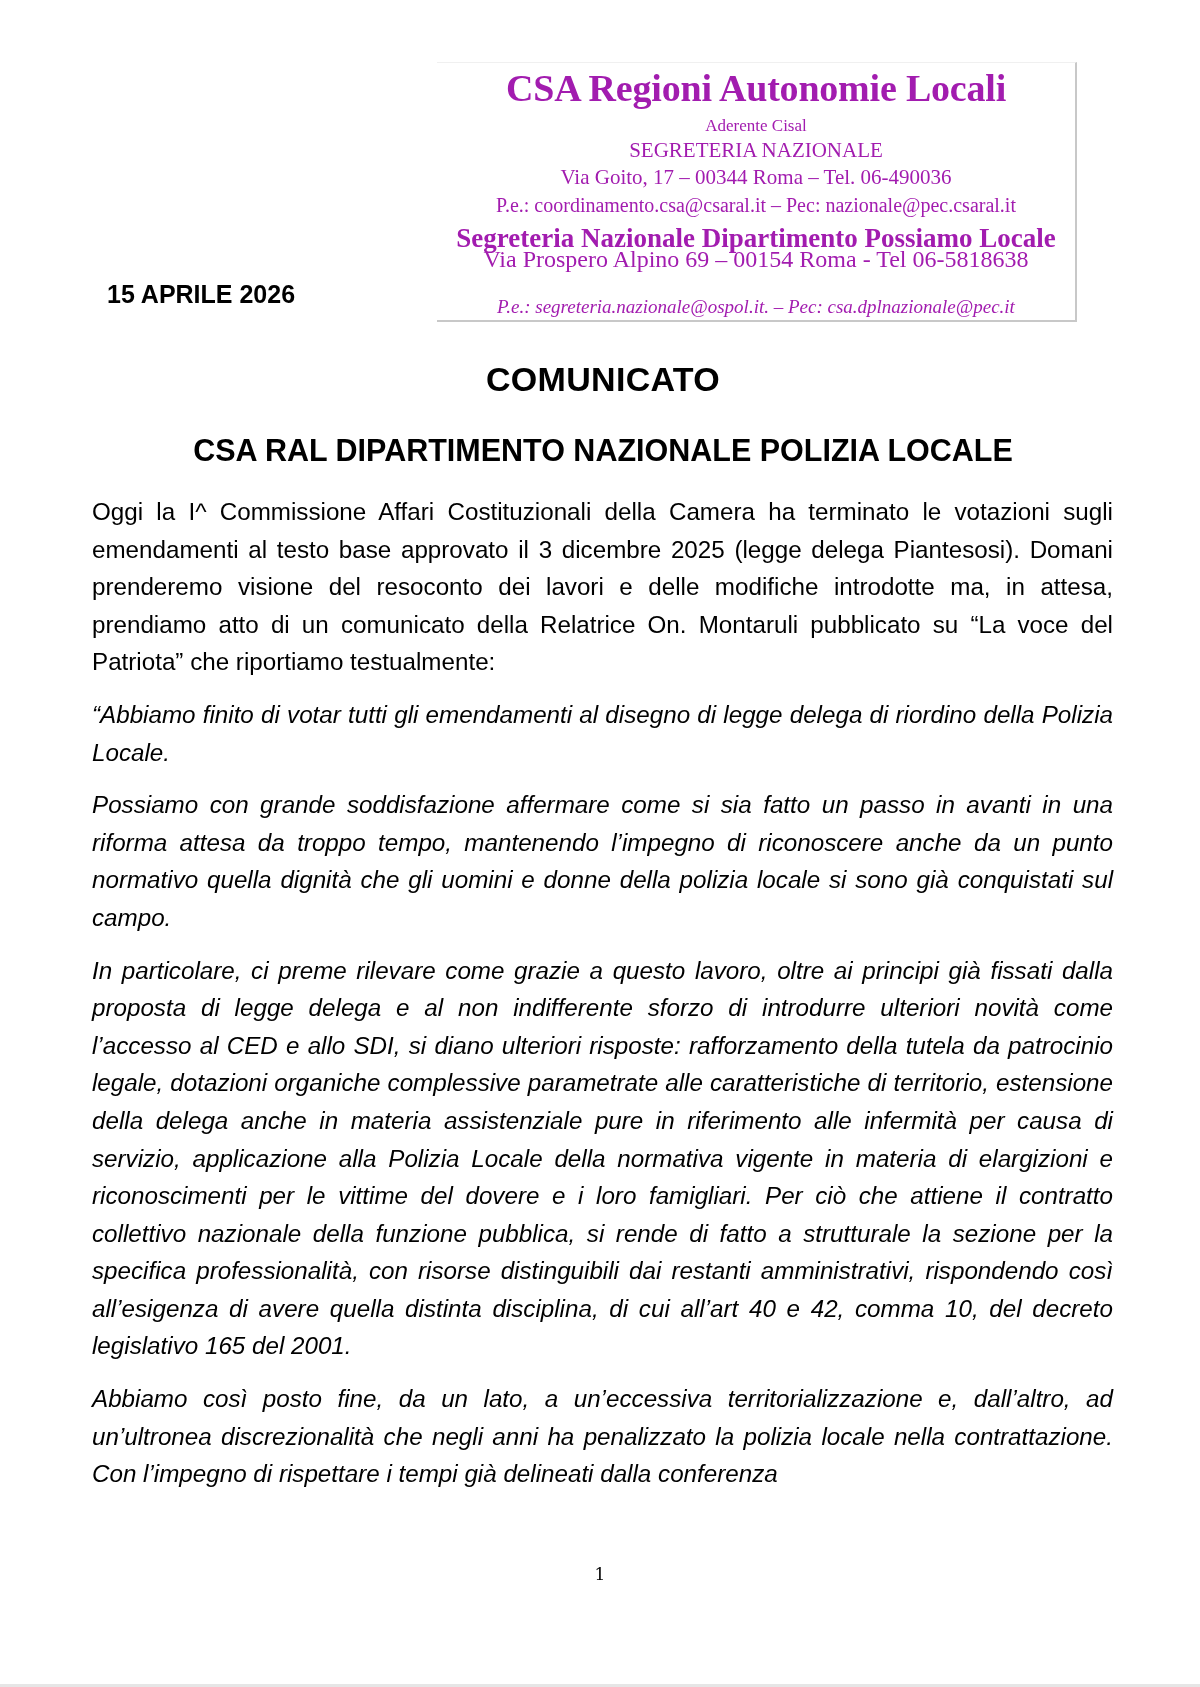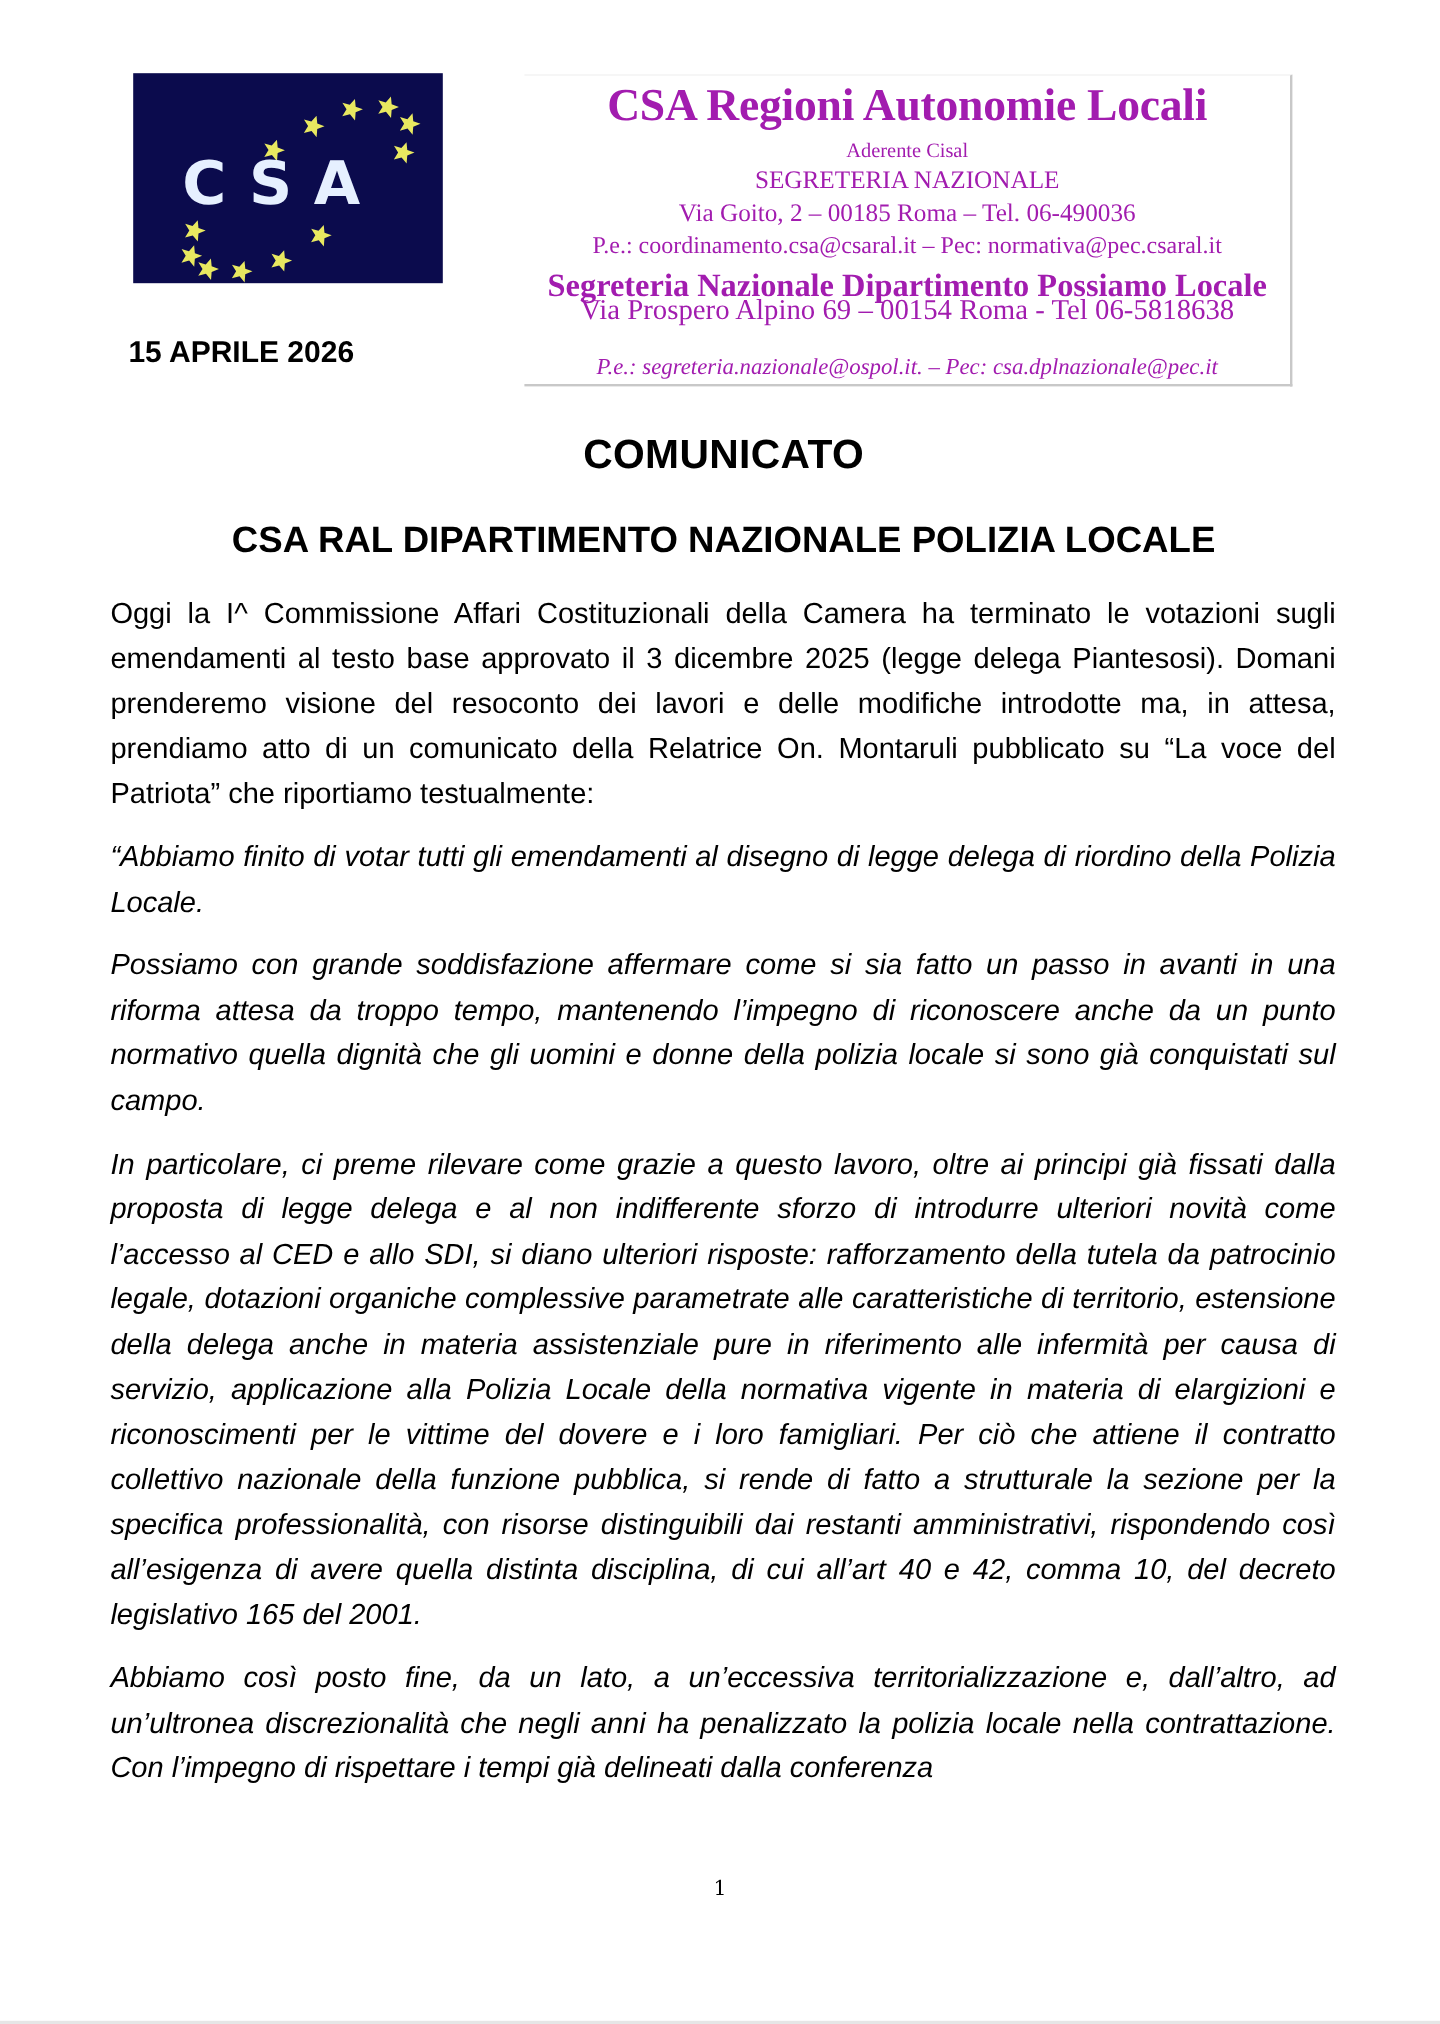--- a/index.html
+++ b/index.html
@@ -58,49 +58,27 @@
   .page-number {
     position: absolute; left: 0; width: 1200px; top: 1564px; text-align: center;
     font-family: "DejaVu Serif", serif; font-size: 17px;
   }
 </style>
 </head>
 <body>
 
 <div class="page">
 
-  <div class="logo">
-    <svg width="258" height="175" viewBox="0 0 258 175">
-      <defs>
-        <polygon id="star" points="0,-9 2.6,-3 9,-2.8 4,1.4 5.6,8 0,4.4 -5.6,8 -4,1.4 -9,-2.8 -2.6,-3"></polygon>
-      </defs>
-      <g fill="#e8e860">
-        <use href="#star" transform="translate(182,30) rotate(18)"></use>
-        <use href="#star" transform="translate(212,28) rotate(18)"></use>
-        <use href="#star" transform="translate(230,42) rotate(18)"></use>
-        <use href="#star" transform="translate(225,66) rotate(18)"></use>
-        <use href="#star" transform="translate(150,44) rotate(18)"></use>
-        <use href="#star" transform="translate(117,64) rotate(18)"></use>
-        <use href="#star" transform="translate(156,135) rotate(18)"></use>
-        <use href="#star" transform="translate(123,156) rotate(18)"></use>
-        <use href="#star" transform="translate(90,165) rotate(18)"></use>
-        <use href="#star" transform="translate(62,163) rotate(18)"></use>
-        <use href="#star" transform="translate(48,152) rotate(18)"></use>
-        <use href="#star" transform="translate(51,131) rotate(18)"></use>
-      </g>
-      <text x="124" y="109" text-anchor="middle" fill="#e6f0ff" font-family="'DejaVu Sans', sans-serif" font-weight="bold" font-size="50" letter-spacing="18">CSA</text>
-    </svg>
-  </div>
 
   <div class="header-box">
     <div class="hb-line hb-title">CSA Regioni Autonomie Locali</div>
     <div class="hb-line hb-aderente">Aderente Cisal</div>
     <div class="hb-line hb-segreteria">SEGRETERIA NAZIONALE</div>
-    <div class="hb-line hb-addr1">Via Goito, 2 – 00185 Roma – Tel. 06-490036</div>
-    <div class="hb-line hb-pe1">P.e.: coordinamento.csa@csaral.it – Pec: normativa@pec.csaral.it</div>
+    <div class="hb-line hb-addr1">Via Goito, 17 – 00344 Roma – Tel. 06-490036</div>
+    <div class="hb-line hb-pe1">P.e.: coordinamento.csa@csaral.it – Pec: nazionale@pec.csaral.it</div>
     <div class="hb-line hb-dip">Segreteria Nazionale Dipartimento Possiamo Locale</div>
     <div class="hb-line hb-addr2">Via Prospero Alpino 69 – 00154 Roma - Tel 06-5818638</div>
     <div class="hb-line hb-pe2">P.e.: segreteria.nazionale@ospol.it. – Pec: csa.dplnazionale@pec.it</div>
   </div>
 
   <div class="date">15 APRILE 2026</div>
 
   <div class="title-main">COMUNICATO</div>
   <div class="title-sub">CSA RAL DIPARTIMENTO NAZIONALE POLIZIA LOCALE</div>
 

